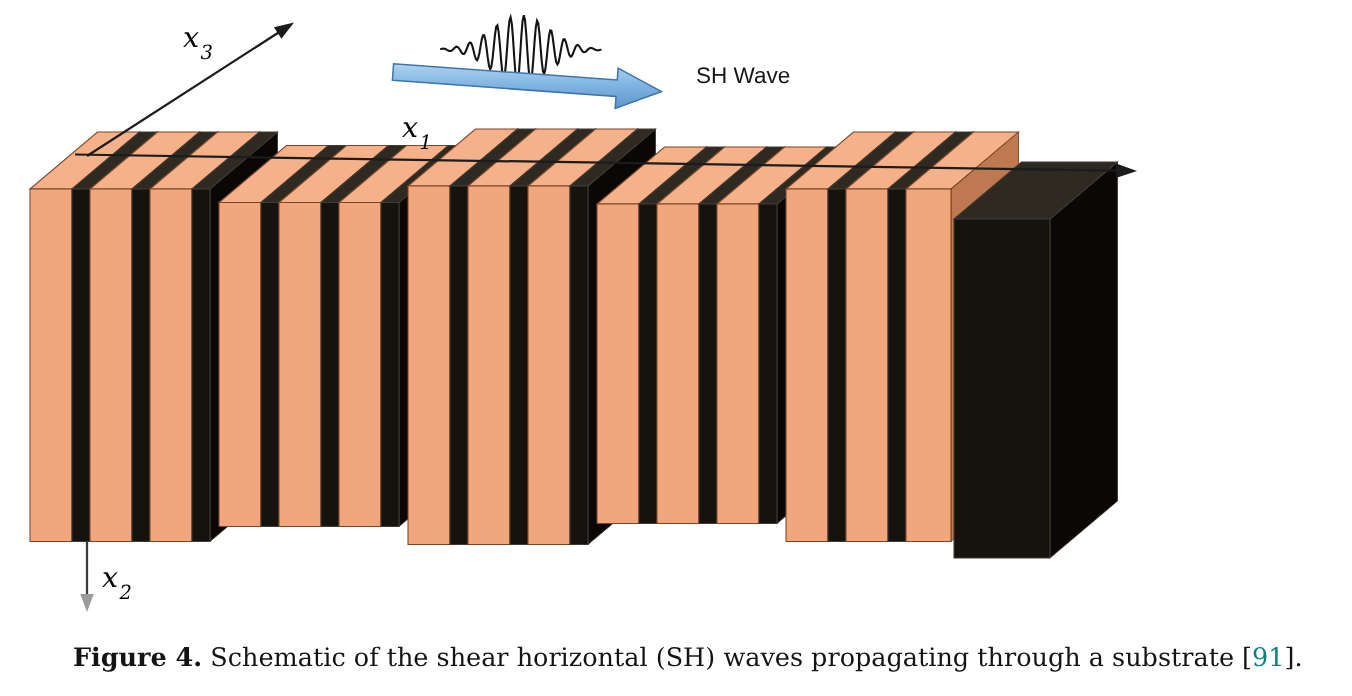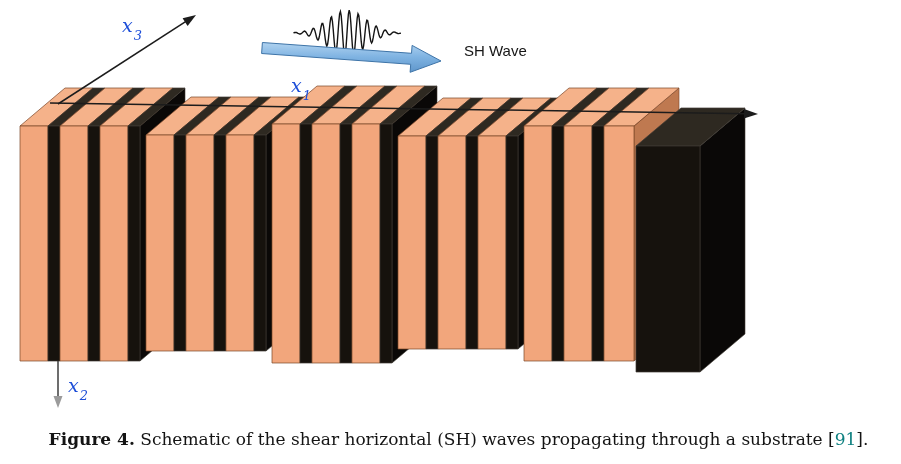--- a/index.html
+++ b/index.html
@@ -10,32 +10,32 @@
     background:#ffffff;
     overflow:hidden;
     font-family:"Liberation Sans", sans-serif;
   }
   .stage svg{position:absolute;left:0;top:0;}
   .axis-label{
     position:absolute;
     font-family:"DejaVu Serif", serif;
     font-style:italic;
     font-size:19px;
-    color:#1d4ed8;
+    color:#000000;
     line-height:1;
     z-index:5;
   }
   .axis-label sub{
     font-size:13px;
     position:relative;
     top:3px;
     left:1px;
   }
   .axis-label-x3{left:122px;top:16px;}
-  .axis-label-x1{left:291px;top:76px;}
+  .axis-label-x1{left:268px;top:76px;}
   .axis-label-x2{left:68px;top:376px;}
   .sh-label{
     position:absolute;
     left:464px;
     top:42px;
     font-family:"Liberation Sans", sans-serif;
     font-size:15px;
     color:#161616;
     z-index:5;
     text-align:center;

